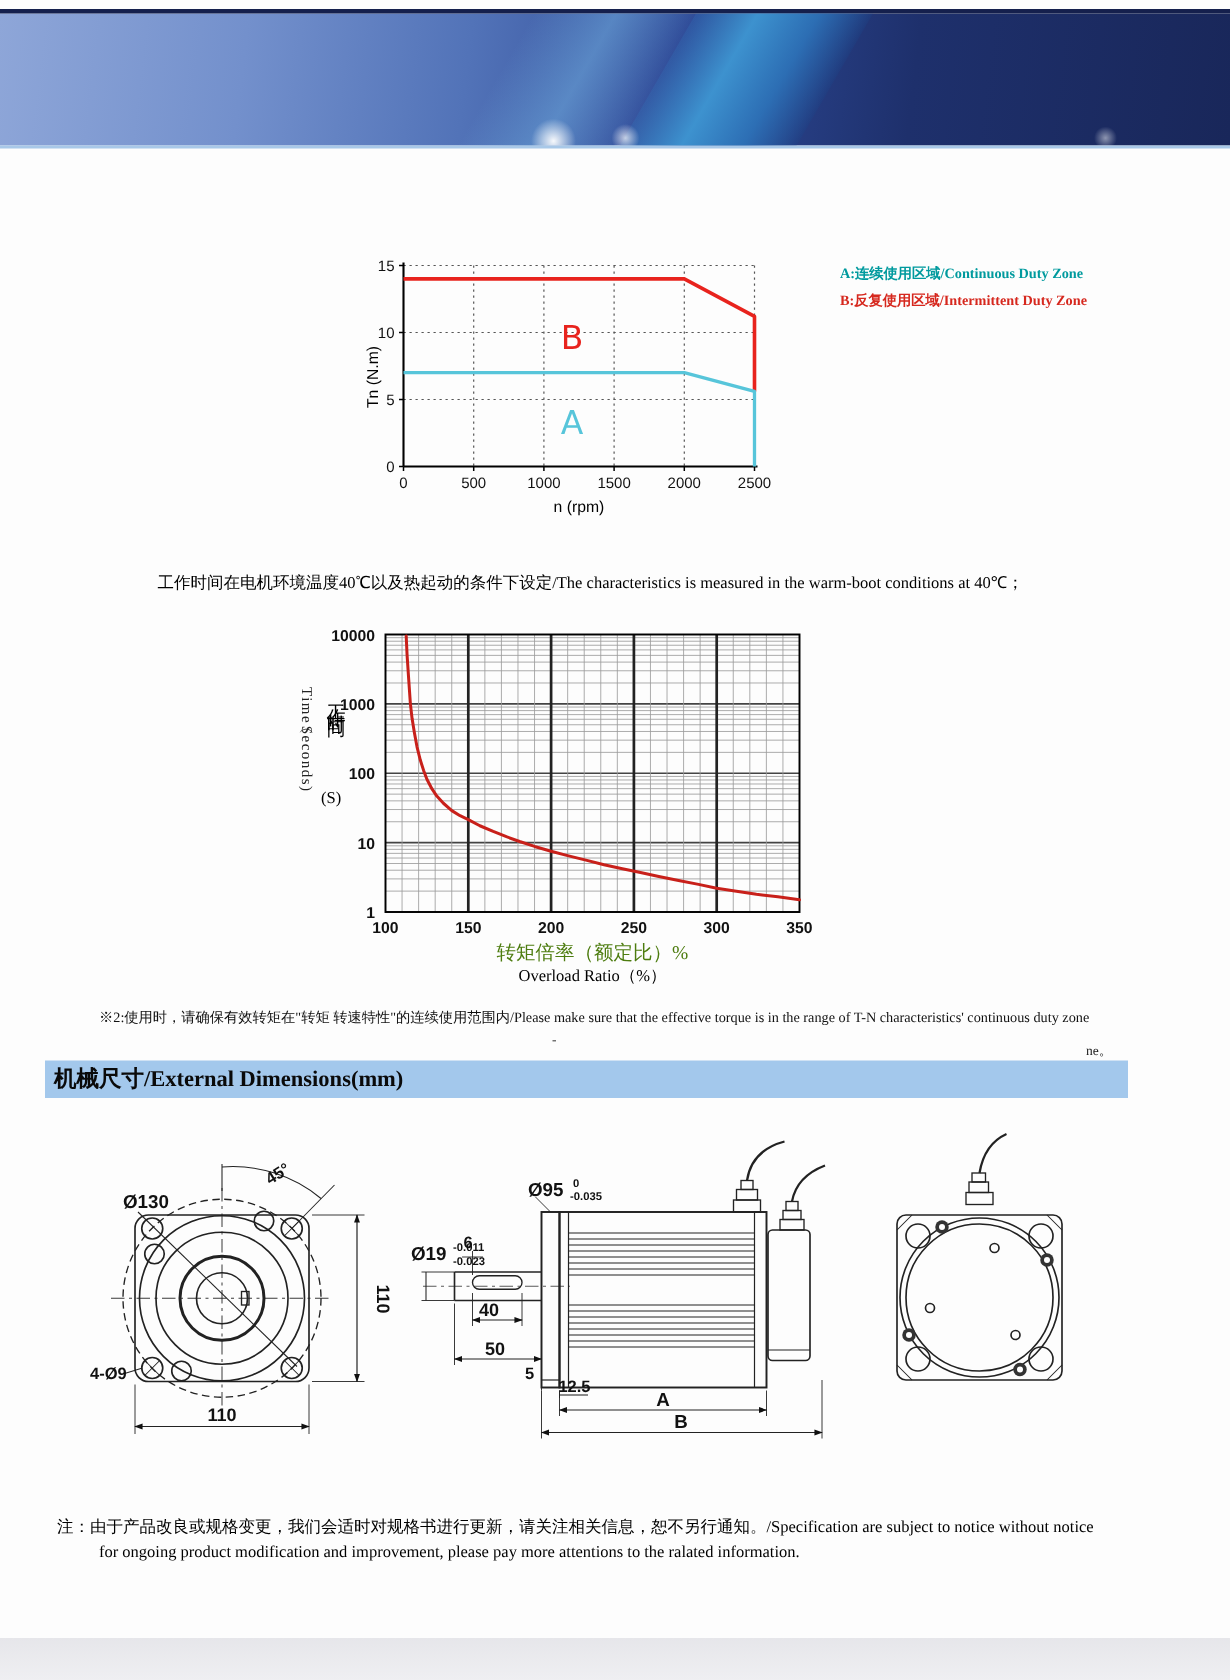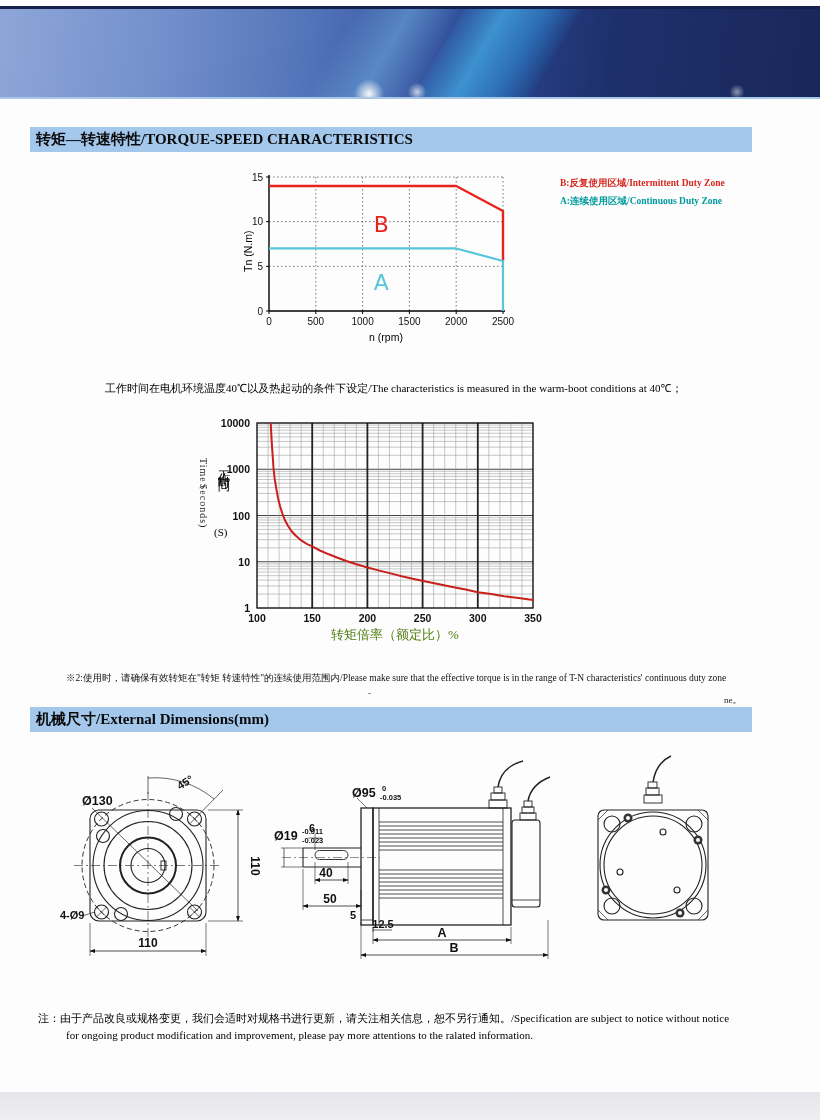--- a/index.html
+++ b/index.html
@@ -65,23 +65,20 @@
 <div class="page">
 
   <div class="banner">
     <div class="stripe0"></div>
     <div class="stripe1"></div>
     <div class="glow1"></div>
     <div class="glow2"></div>
     <div class="glow3"></div>
   </div>
 
-  <div class="band" style="top:127px;">
-    <span>转矩—转速特性/TORQUE-SPEED CHARACTERISTICS</span>
-  </div>
 
   <div class="ts-wrap">
     <svg id="ts-svg" width="300" height="185" viewBox="0 0 300 185">
       <text x="-105" y="14" transform="rotate(-90)" font-size="10.5" font-family="Liberation Sans,sans-serif">Tn (N.m)</text>
       <text x="148" y="174" text-anchor="middle" font-size="10.5" font-family="Liberation Sans,sans-serif">n (rpm)</text>
     <line x1="77.80000000000001" y1="10" x2="77.80000000000001" y2="144" stroke="#555" stroke-width="0.8" stroke-dasharray="1.5,2.5"></line>
         <line x1="124.60000000000001" y1="10" x2="124.60000000000001" y2="144" stroke="#555" stroke-width="0.8" stroke-dasharray="1.5,2.5"></line>
         <line x1="171.4" y1="10" x2="171.4" y2="144" stroke="#555" stroke-width="0.8" stroke-dasharray="1.5,2.5"></line>
         <line x1="218.20000000000002" y1="10" x2="218.20000000000002" y2="144" stroke="#555" stroke-width="0.8" stroke-dasharray="1.5,2.5"></line>
         <line x1="265" y1="10" x2="265" y2="144" stroke="#555" stroke-width="0.8" stroke-dasharray="1.5,2.5"></line>
@@ -111,22 +108,22 @@
         <line x1="265" y1="144" x2="265" y2="147" stroke="#000" stroke-width="1"></line>
         <text x="265" y="158" text-anchor="middle" font-size="10" class="tick">2500</text>
         <polyline points="31,18.933333333333337 218.20000000000002,18.933333333333337 265,43.94666666666667 265,93.97333333333333" fill="none" stroke="#e8231d" stroke-width="2.4" stroke-linejoin="round"></polyline>
         <polyline points="31,81.46666666666667 218.20000000000002,81.46666666666667 265,93.97333333333333 265,144" fill="none" stroke="#57c5da" stroke-width="2.2" stroke-linejoin="round"></polyline>
         <text x="143.32" y="65.38666666666667" text-anchor="middle" font-size="22" font-family="DejaVu Sans,sans-serif" fill="#e8231d">B</text>
         <text x="143.32" y="122.56" text-anchor="middle" font-size="22" font-family="DejaVu Sans,sans-serif" fill="#57c5da">A</text>
       </svg>
   </div>
 
   <div class="legend">
+    <div id="lg0" style="color: rgb(0, 154, 158);">A:连续使用区域/Continuous Duty Zone</div>
     <div id="lg1" style="color: rgb(214, 40, 30);">B:反复使用区域/Intermittent Duty Zone</div>
-    <div id="lg0" style="color: rgb(0, 154, 158);">A:连续使用区域/Continuous Duty Zone</div>
   </div>
 
   <div class="subtitle">工作时间在电机环境温度40℃以及热起动的条件下设定/The characteristics is measured in the warm-boot conditions at 40℃；</div>
 
   <div class="ol-wrap">
     <svg id="ol-svg" width="375" height="255" viewBox="0 0 375 255">
         <line x1="69" y1="184.07736270054087" x2="345" y2="184.07736270054087" stroke="#9a9a9a" stroke-width="0.55"></line>
         <line x1="69" y1="175.93314196921563" x2="345" y2="175.93314196921563" stroke="#9a9a9a" stroke-width="0.55"></line>
         <line x1="69" y1="170.15472540108175" x2="345" y2="170.15472540108175" stroke="#9a9a9a" stroke-width="0.55"></line>
         <line x1="69" y1="165.67263729945913" x2="345" y2="165.67263729945913" stroke="#9a9a9a" stroke-width="0.55"></line>
@@ -196,20 +193,21 @@
         <text x="179.4" y="212" text-anchor="middle" font-size="10.5" font-weight="bold" class="tick">200</text>
         <text x="234.6" y="212" text-anchor="middle" font-size="10.5" font-weight="bold" class="tick">250</text>
         <text x="289.8" y="212" text-anchor="middle" font-size="10.5" font-weight="bold" class="tick">300</text>
         <text x="345" y="212" text-anchor="middle" font-size="10.5" font-weight="bold" class="tick">350</text>
         <polyline points="82.8,14.0 83.4,26.9 84.5,43.4 85.6,59.3 86.7,68.9 88.3,78.7 90.0,87.9 92.2,96.7 94.4,103.6 96.6,109.5 99.9,115.8 103.2,120.7 107.6,125.5 113.2,130.4 118.7,133.8 124.2,136.4 131.9,140.5 140.8,144.3 149.6,147.8 158.4,151.0 168.4,154.3 179.4,157.5 190.4,160.4 202.6,163.4 214.7,166.5 226.9,169.2 239.0,171.7 251.2,174.3 264.4,177.0 277.7,179.6 289.8,182.2 303.0,184.1 316.3,186.2 330.6,187.9 345.0,189.9" fill="none" stroke="#c8201a" stroke-width="2" stroke-linejoin="round" stroke-linecap="round"></polyline>
       </svg>
     <div class="ol-ylab-en">Time（Seconds)</div>
     <div class="ol-ylab-cn">工作时间</div>
     <div class="ol-ylab-u">(S)</div>
     <div class="ol-xlab-cn">转矩倍率（额定比）%</div>
+    <div class="ol-xlab-en">Overload Ratio（%）</div>
   </div>
 
   <div class="note2">※2:使用时，请确保有效转矩在"转矩 转速特性"的连续使用范围内/Please make sure that the effective torque is in the range of T-N characteristics' continuous duty zone</div>
   <div class="artifact-dash">-</div>
   <div class="artifact-ne">ne。</div>
 
   <div class="band" style="top:707px;align-items:center;">
     <span>机械尺寸/External Dimensions(mm)</span>
   </div>
 

